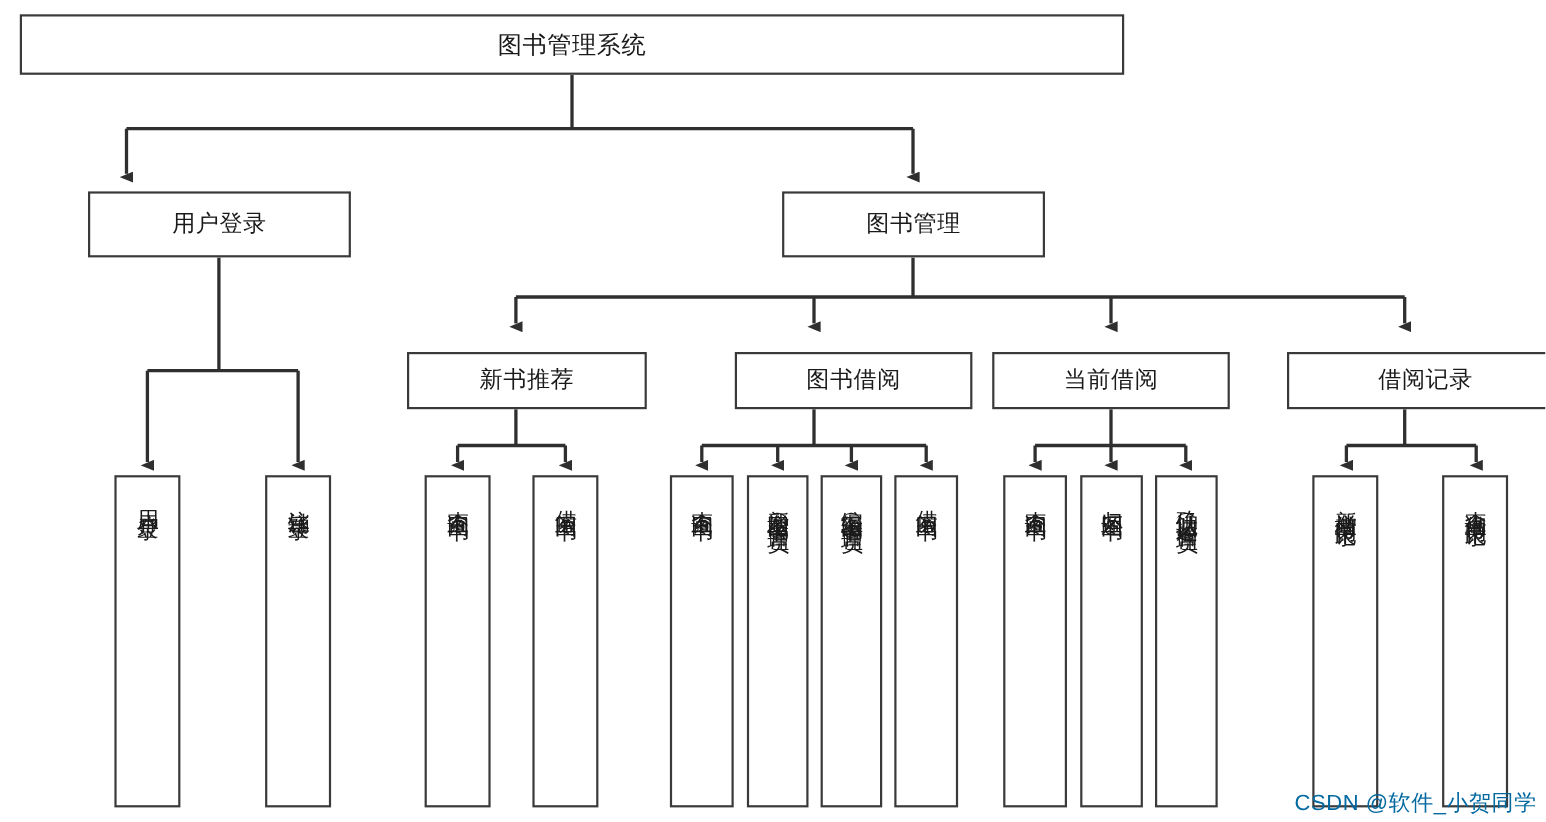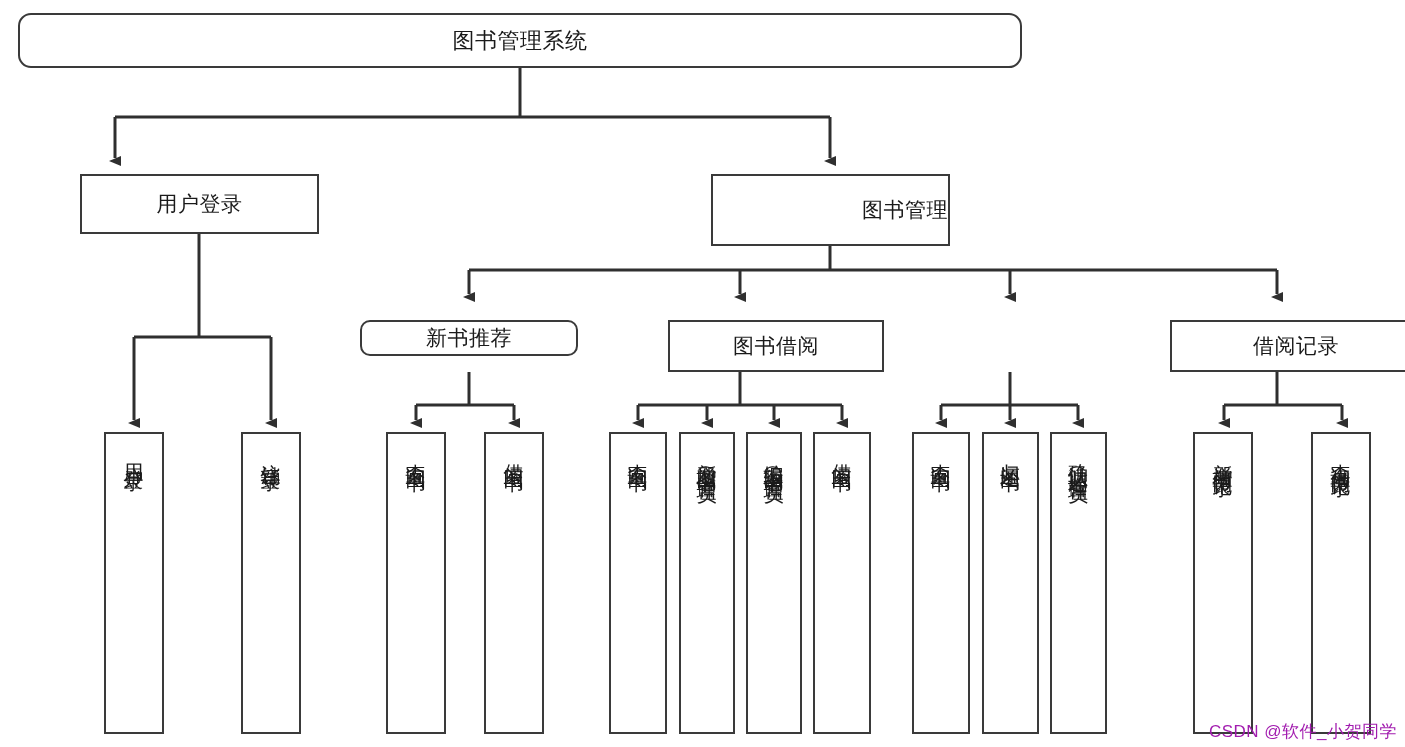--- a/index.html
+++ b/index.html
@@ -56,22 +56,22 @@
     writing-mode: vertical-rl;
     text-orientation: upright;
     font-size: 20px;
     letter-spacing: 3px;
     line-height: 1;
   }
   .watermark {
     position: absolute;
     right: 8px;
     bottom: 4px;
-    font-size: 17px;
-    color: #a21caf;
+    font-size: 20px;
+    color: #0369a1;
     white-space: nowrap;
     letter-spacing: 0.5px;
   }
 </style>
 </head>
 <body>
 
 <div id="canvas">
 
   <svg class="wires" viewBox="0 0 1405 747" xmlns="http://www.w3.org/2000/svg">
@@ -117,40 +117,43 @@
       <path d="M1010,405 L1010,420" marker-end="url(#arrow)"></path>
       <path d="M1078,405 L1078,420" marker-end="url(#arrow)"></path>
 
       <path d="M1277,372 L1277,405"></path>
       <path d="M1224,405 L1342,405"></path>
       <path d="M1224,405 L1224,420" marker-end="url(#arrow)"></path>
       <path d="M1342,405 L1342,420" marker-end="url(#arrow)"></path>
     </g>
   </svg>
 
-  <div class="node root horiz" style="left:18px; top:13px; width:1004px; height:55px;border-radius:13px;">
+  <div class="node root horiz" style="left:18px; top:13px; width:1004px; height:55px;">
     <span class="label">图书管理系统</span>
   </div>
 
   <div class="node horiz" style="left:80px; top:174px; width:239px; height:60px;">
     <span class="label">用户登录</span>
   </div>
 
-  <div class="node horiz" style="left:711px; top:174px; width:239px; height:72px;justify-content:flex-end;">
+  <div class="node horiz" style="left:711px; top:174px; width:239px; height:60px;">
     <span class="label">图书管理</span>
   </div>
 
-  <div class="node horiz" style="left:360px; top:320px; width:218px; height:36px;border-radius:10px;">
+  <div class="node horiz" style="left:370px; top:320px; width:218px; height:52px;">
     <span class="label">新书推荐</span>
   </div>
 
   <div class="node horiz" style="left:668px; top:320px; width:216px; height:52px;">
     <span class="label">图书借阅</span>
   </div>
 
+  <div class="node horiz" style="left:902px; top:320px; width:216px; height:52px;">
+    <span class="label">当前借阅</span>
+  </div>
 
   <div class="node horiz" style="left:1170px; top:320px; width:252px; height:52px;">
     <span class="label">借阅记录</span>
   </div>
 
   <div class="node vert" style="left:104px; top:432px; width:60px; height:302px;">
     <span class="label">用户登录</span>
   </div>
 
   <div class="node vert" style="left:241px; top:432px; width:60px; height:302px;">

